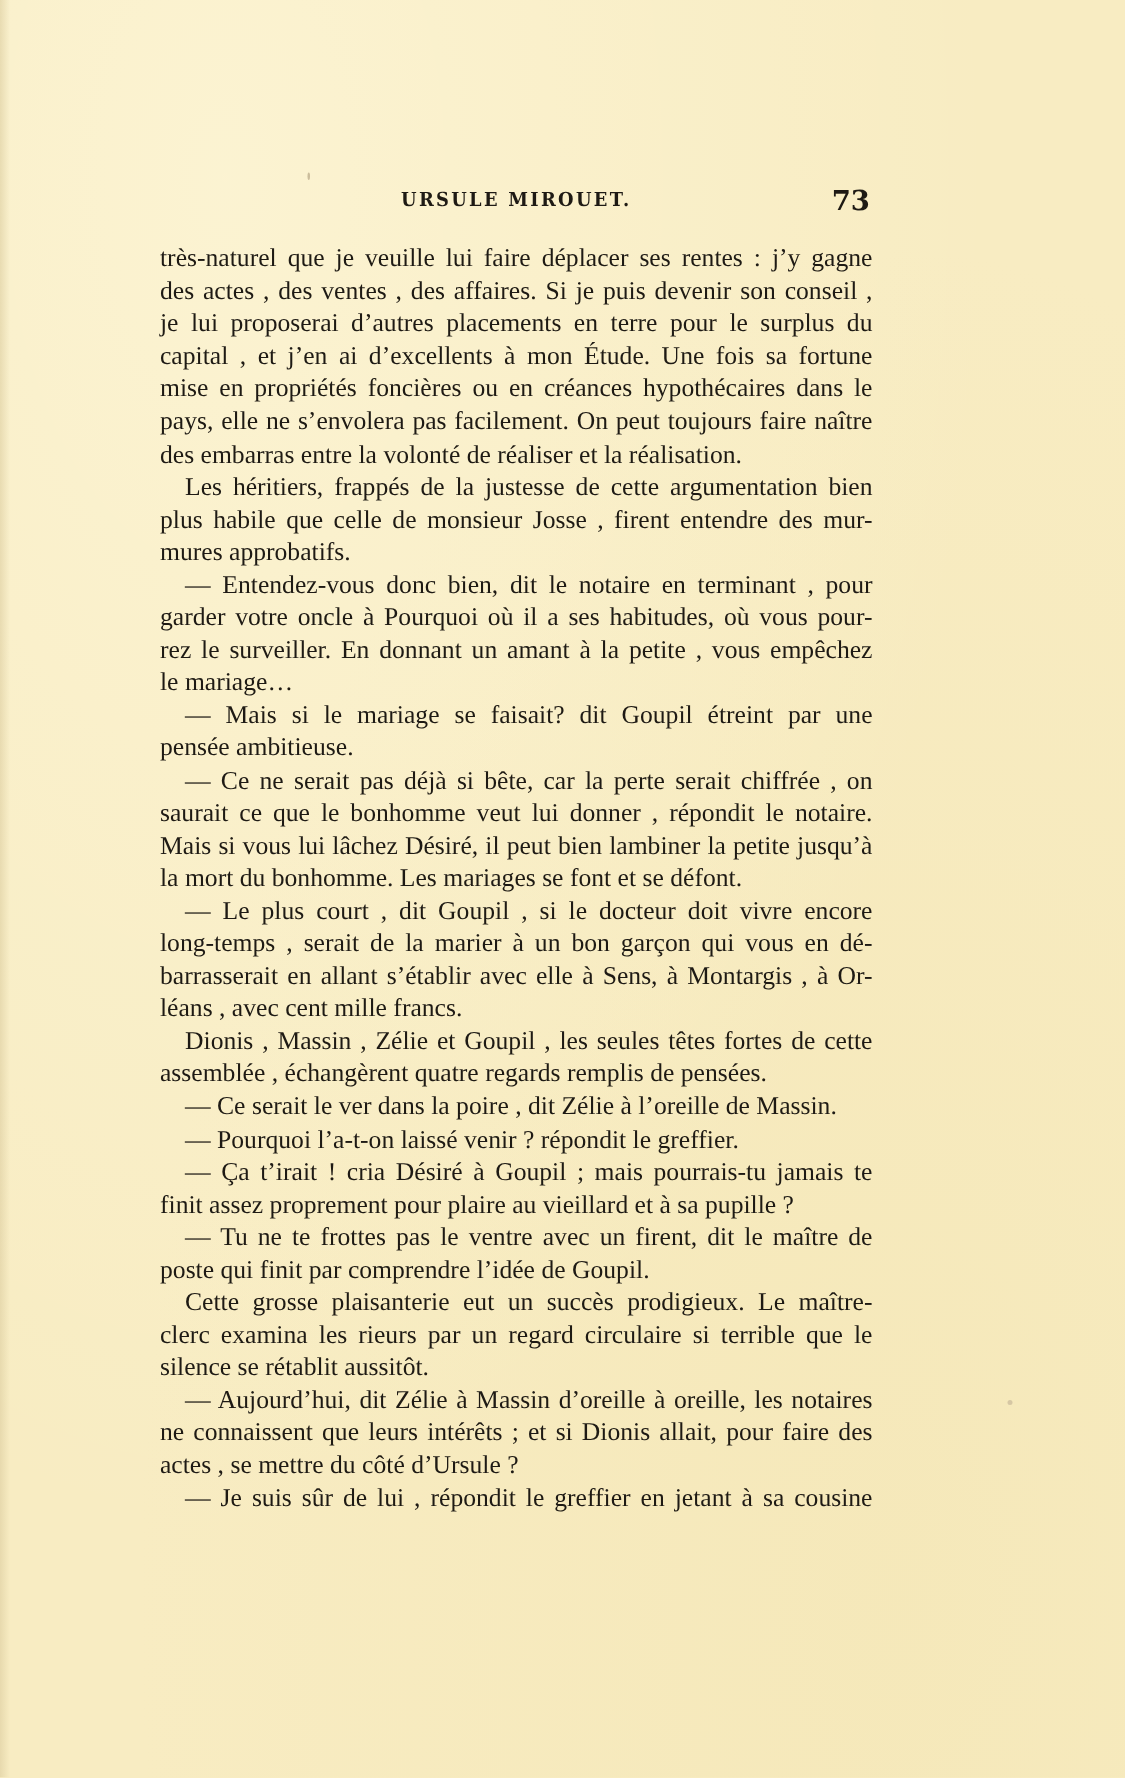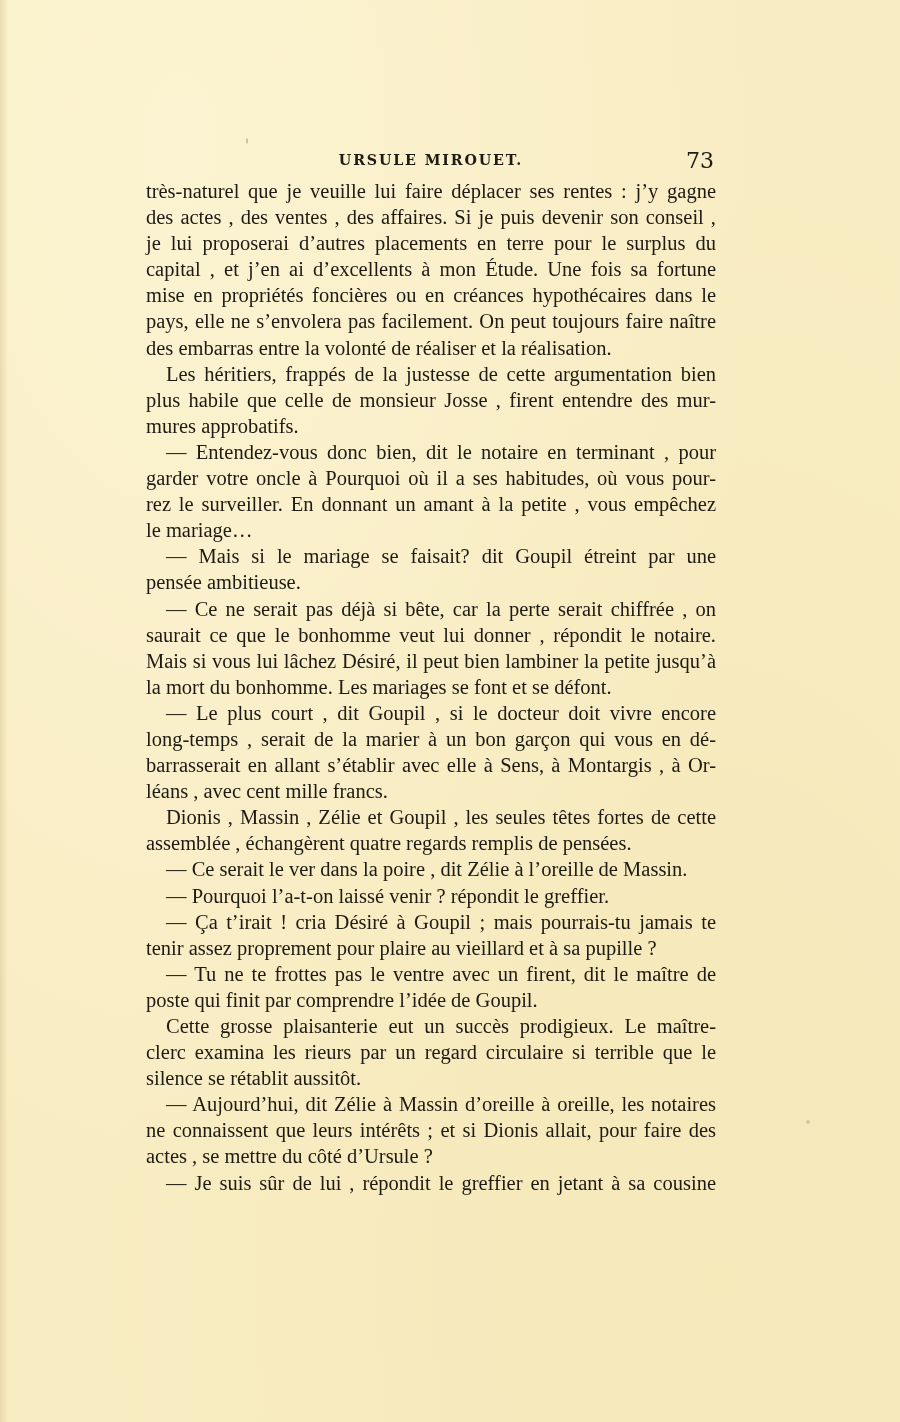--- a/index.html
+++ b/index.html
@@ -11,37 +11,37 @@
         radial-gradient(ellipse at 80% 90%, rgba(240,225,170,0.35), rgba(0,0,0,0) 60%);
       position: relative; overflow: hidden;
       font-family: "Liberation Serif", "DejaVu Serif", serif;
       color: #1e1a14;
     }
     .edge-left {
       position: absolute; left: 0; top: 0; width: 8px; height: 1422px;
       background: linear-gradient(to right, rgba(220,205,160,0.6), rgba(0,0,0,0));
     }
     .page {
-      position: absolute; left: 146px; top: 148px; width: 570px;
+      position: absolute; left: 128px; top: 148px; width: 570px;
     }
     .running-head {
       position: relative; height: 30px;
     }
     .running-title {
       position: absolute; left: 0; right: 0; top: 2px; text-align: center;
       font-family: "DejaVu Serif", serif;
       font-weight: bold; font-size: 15.5px; letter-spacing: 2px;
       transform: scaleX(0.92);
     }
     .page-number {
       position: absolute; right: 2px; top: 0;
       font-family: "DejaVu Serif", serif;
-      font-weight: normal; font-size: 22px;
+      font-weight: bold; font-size: 22px;
     }
-    .body-text { margin-top: 0; }
+    .body-text { margin-top: 16px; }
     .line {
       display: block; height: 26.1px; line-height: 26.1px;
       font-size: 20.5px; white-space: nowrap;
       text-align: justify; text-align-last: justify;
       transform-origin: left center;
     }
     .line.indent { padding-left: 20px; }
     .line.last { text-align-last: left; }
     .speck {
       position: absolute; width: 4px; height: 4px; border-radius: 50%;
@@ -83,21 +83,21 @@
       <span class="line last">la mort du bonhomme. Les mariages se font et se défont.</span>
       <span class="line indent">— Le plus court , dit Goupil , si le docteur doit vivre encore</span>
       <span class="line">long-temps , serait de la marier à un bon garçon qui vous en dé-</span>
       <span class="line">barrasserait en allant s’établir avec elle à Sens, à Montargis , à Or-</span>
       <span class="line last">léans , avec cent mille francs.</span>
       <span class="line indent">Dionis , Massin , Zélie et Goupil , les seules têtes fortes de cette</span>
       <span class="line last">assemblée , échangèrent quatre regards remplis de pensées.</span>
       <span class="line indent last">— Ce serait le ver dans la poire , dit Zélie à l’oreille de Massin.</span>
       <span class="line indent last">— Pourquoi l’a-t-on laissé venir ? répondit le greffier.</span>
       <span class="line indent">— Ça t’irait ! cria Désiré à Goupil ; mais pourrais-tu jamais te</span>
-      <span class="line last">tenir assez proprement pour plaire au vieillard et à sa pupille ?</span>
+      <span class="line last">finit assez proprement pour plaire au vieillard et à sa pupille ?</span>
       <span class="line indent">— Tu ne te frottes pas le ventre avec un firent, dit le maître de</span>
       <span class="line last">poste qui finit par comprendre l’idée de Goupil.</span>
       <span class="line indent">Cette grosse plaisanterie eut un succès prodigieux. Le maître-</span>
       <span class="line">clerc examina les rieurs par un regard circulaire si terrible que le</span>
       <span class="line last">silence se rétablit aussitôt.</span>
       <span class="line indent">— Aujourd’hui, dit Zélie à Massin d’oreille à oreille, les notaires</span>
       <span class="line">ne connaissent que leurs intérêts ; et si Dionis allait, pour faire des</span>
       <span class="line last">actes , se mettre du côté d’Ursule ?</span>
       <span class="line indent">— Je suis sûr de lui , répondit le greffier en jetant à sa cousine</span>
     </div>

